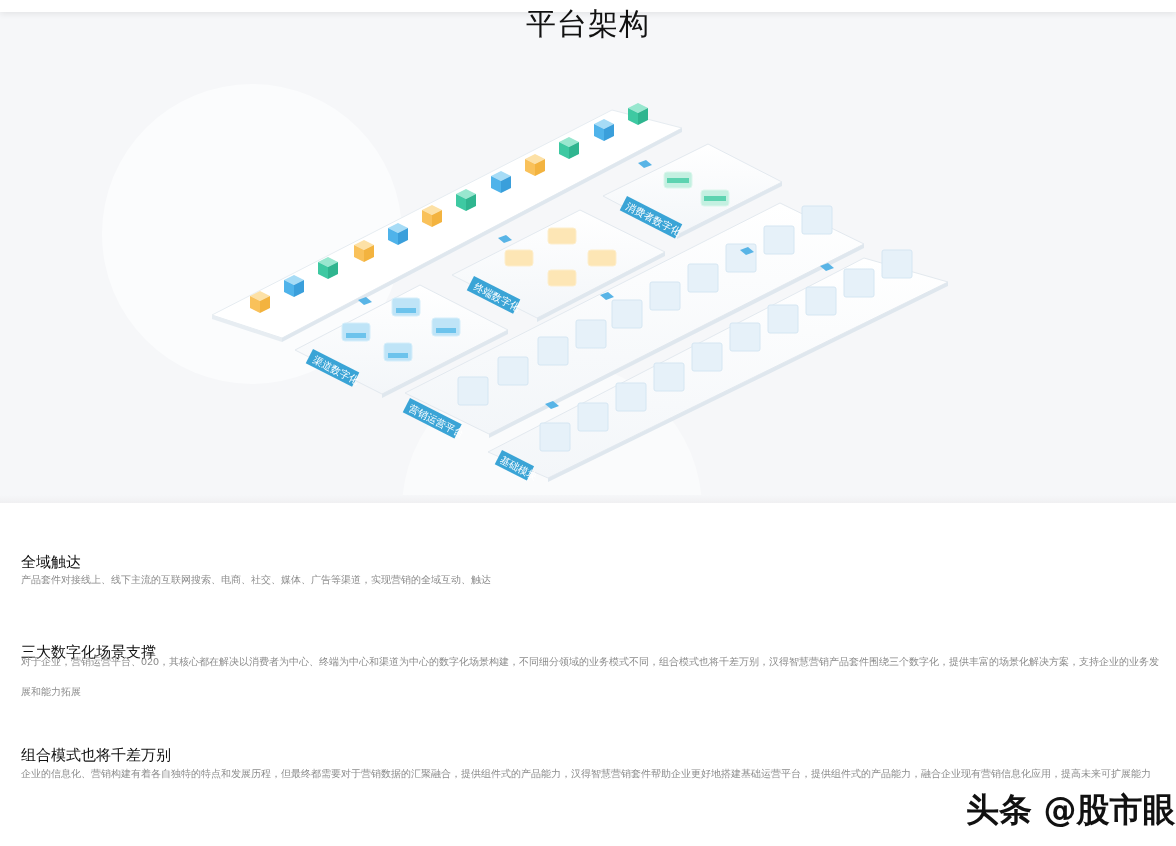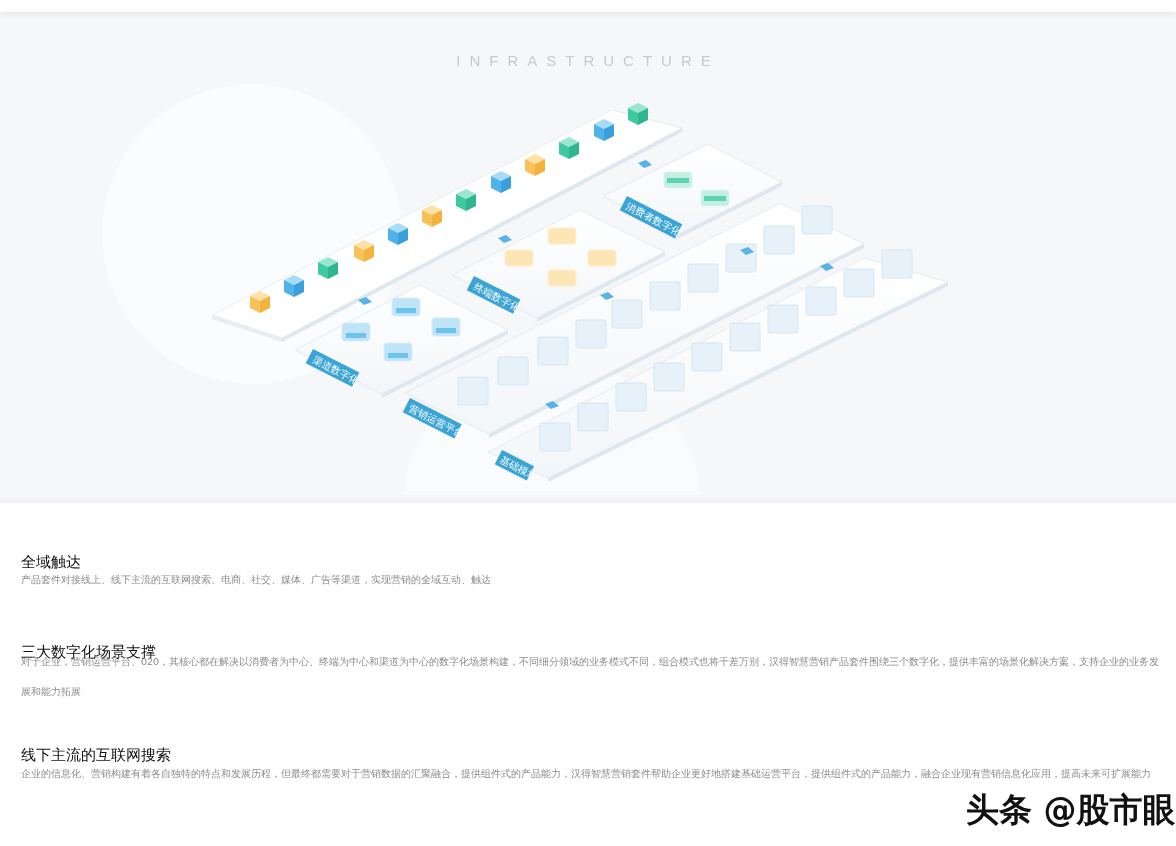--- a/index.html
+++ b/index.html
@@ -204,29 +204,29 @@
       </g>
       <polygon points="545,404 553,401 559,406 551,409" fill="#58b4e6"></polygon>
       <polygon points="820,266 828,263 834,268 826,271" fill="#58b4e6"></polygon>
       <g class="tag">
           <rect x="502" y="450" width="36" height="16" fill="#3aa4d6" transform="rotate(27 502 450)"></rect>
           <text x="505" y="462" transform="rotate(27 502 450)">基础模块</text>
         </g>
     </g>
   </svg>
 
-  <div class="hero-sub">INFRASTRUCTURE</div>
+  <div class="hero-title">平台架构</div>
 </div>
 
 <div class="topbar"></div>
 
 <div class="content">
   <div class="sec-title s1">全域触达</div>
   <div class="sec-body s1b">产品套件对接线上、线下主流的互联网搜索、电商、社交、媒体、广告等渠道，实现营销的全域互动、触达</div>
 
   <div class="sec-title s2">三大数字化场景支撑</div>
   <div class="sec-body s2b">对于企业，营销运营平台、O2O，其核心都在解决以消费者为中心、终端为中心和渠道为中心的数字化场景构建，不同细分领域的业务模式不同，组合模式也将千差万别，汉得智慧营销产品套件围绕三个数字化，提供丰富的场景化解决方案，支持企业的业务发展和能力拓展</div>
 
-  <div class="sec-title s3">线下主流的互联网搜索</div>
+  <div class="sec-title s3">组合模式也将千差万别</div>
   <div class="sec-body s3b">企业的信息化、营销构建有着各自独特的特点和发展历程，但最终都需要对于营销数据的汇聚融合，提供组件式的产品能力，汉得智慧营销套件帮助企业更好地搭建基础运营平台，提供组件式的产品能力，融合企业现有营销信息化应用，提高未来可扩展能力</div>
 </div>
 
 <div class="watermark">头条 @股市眼</div>
 
 </body></html>

